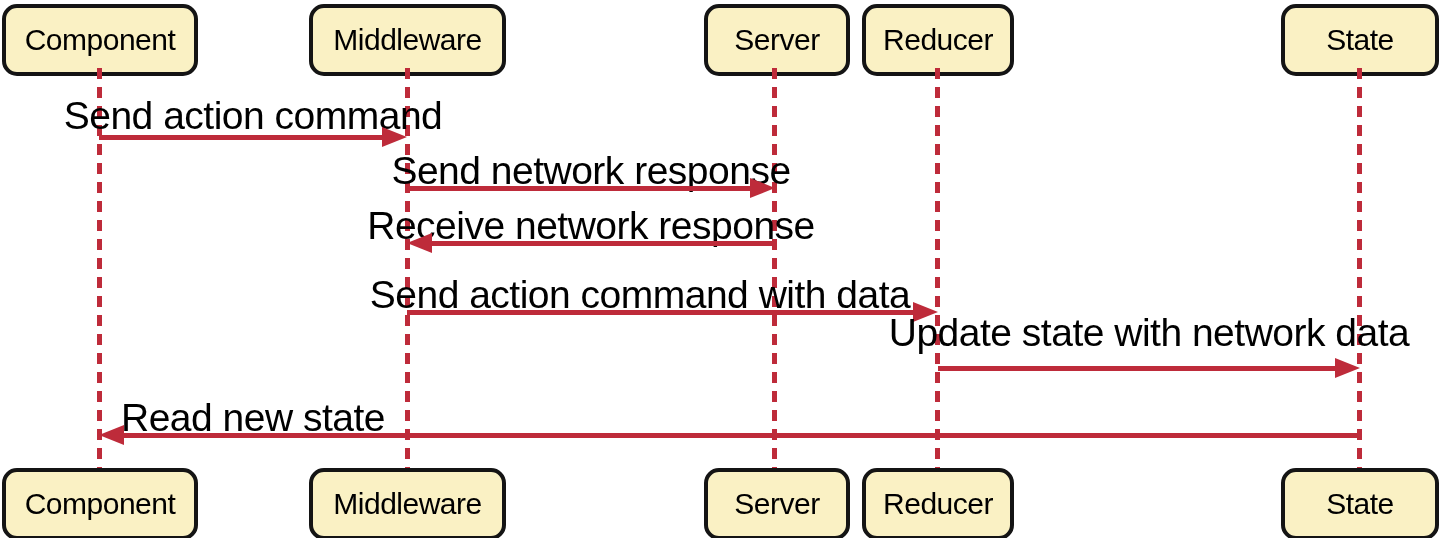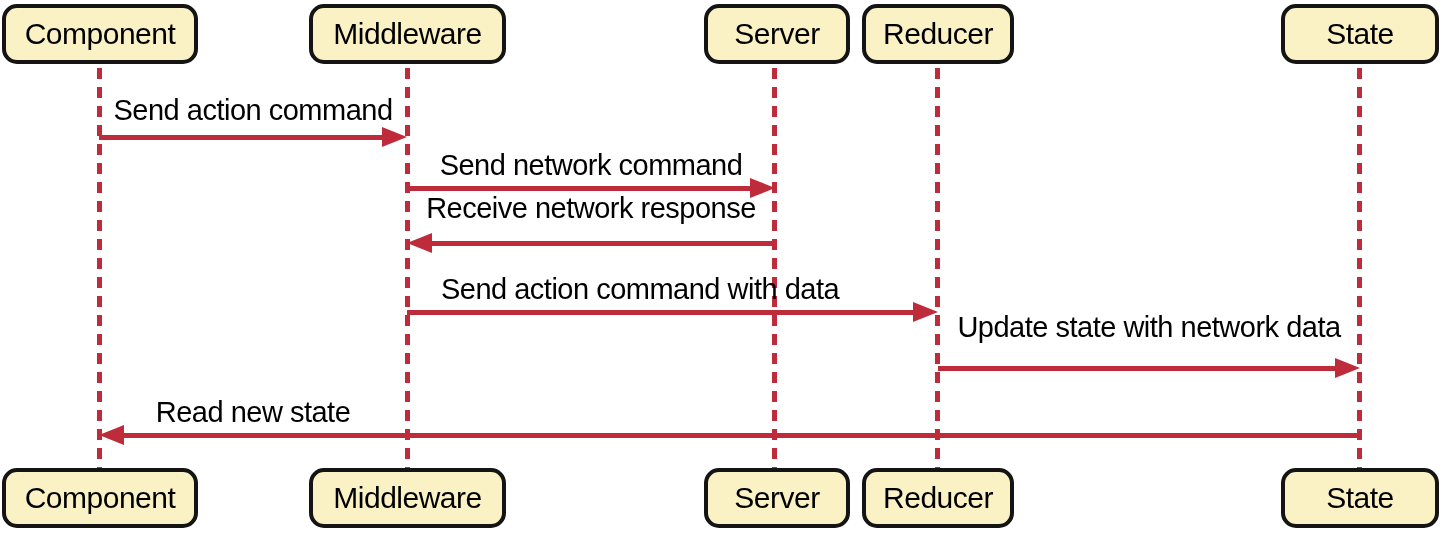--- a/index.html
+++ b/index.html
@@ -15,21 +15,21 @@
     position: relative;
     width: 1445px;
     height: 538px;
     background: var(--background);
     font-family: "Liberation Sans", sans-serif;
     color: var(--text-color);
     overflow: hidden;
   }
   .actor {
     position: absolute;
-    height: 60px;
+    height: 72px;
     background: var(--actor-fill);
     border: 4px solid var(--actor-border);
     border-radius: 15px;
     display: flex;
     align-items: center;
     justify-content: center;
     font-size: 30px;
     letter-spacing: -0.5px;
     white-space: nowrap;
     color: var(--text-color);
@@ -43,21 +43,21 @@
     width: 5px;
     background: repeating-linear-gradient(
       to bottom,
       var(--arrow-color) 0px, var(--arrow-color) 11px,
       transparent 11px, transparent 19px
     );
   }
   .msg-label {
     position: absolute;
     transform: translateX(-50%);
-    font-size: 29px;
+    font-size: 39px;
     line-height: 1.1;
     letter-spacing: -0.5px;
     white-space: nowrap;
     color: var(--text-color);
   }
   .msg-line {
     position: absolute;
     height: 5px;
     background: var(--arrow-color);
   }
@@ -88,27 +88,27 @@
   <div class="lifeline" style="left:935px"></div>
   <div class="lifeline" style="left:1357px"></div>
 
   <div>
     <div class="msg-label" style="left:253px; top:95px">Send action command</div>
     <div class="msg-line" style="left:99px; top:135px; width:287px"></div>
     <div class="msg-head right" style="left:382px; top:127px"></div>
   </div>
 
   <div>
-    <div class="msg-label" style="left:591px; top:150px">Send network command</div>
+    <div class="msg-label" style="left:591px; top:150px">Send network response</div>
     <div class="msg-line" style="left:407px; top:186px; width:347px"></div>
     <div class="msg-head right" style="left:750px; top:178px"></div>
   </div>
 
   <div>
-    <div class="msg-label" style="left:591px; top:193px">Receive network response</div>
+    <div class="msg-label" style="left:591px; top:205px">Receive network response</div>
     <div class="msg-head left" style="left:407px; top:233px"></div>
     <div class="msg-line" style="left:428px; top:241px; width:347px"></div>
   </div>
 
   <div>
     <div class="msg-label" style="left:640px; top:274px">Send action command with data</div>
     <div class="msg-line" style="left:407px; top:310px; width:510px"></div>
     <div class="msg-head right" style="left:913px; top:302px"></div>
   </div>
 

